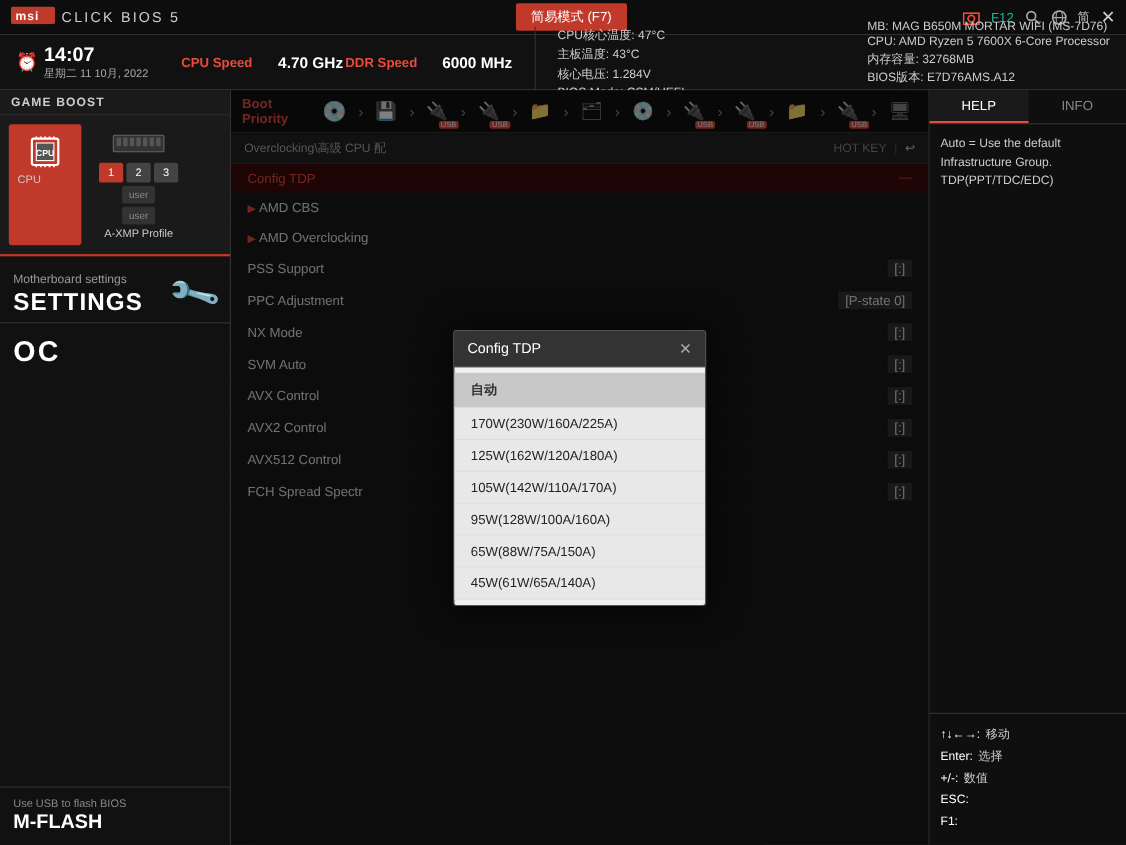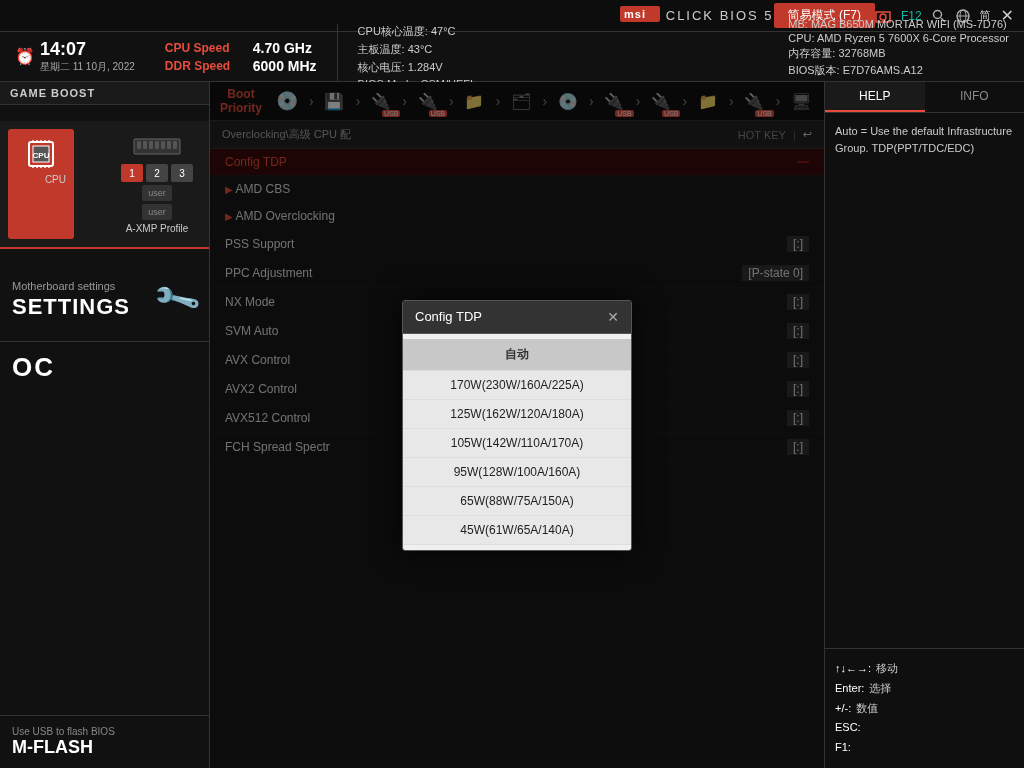--- a/index.html
+++ b/index.html
@@ -12,21 +12,21 @@
       color: #fff;
       font-size: 12px;
     }
 
     
     #top-bar {
       background: #0d0d0d;
       height: 32px;
       display: flex;
       align-items: center;
-      justify-content: flex-end;
+      justify-content: space-between;
       padding: 0 10px;
       border-bottom: 1px solid #333;
     }
     #top-bar-left {
       display: flex;
       align-items: center;
       gap: 6px;
     }
     #msi-logo {
       color: #fff;
@@ -86,21 +86,21 @@
       color: #fff;
       font-size: 18px;
       font-weight: bold;
     }
     #date-display {
       color: #aaa;
       font-size: 10px;
     }
     #speed-block {
       display: flex;
-      flex-direction: column;
+      flex-direction: row;
       gap: 2px;
       margin-left: 10px;
     }
     .speed-row { display: flex; align-items: center; gap: 8px; }
     .speed-label { color: #e74c3c; font-weight: bold; font-size: 12px; width: 80px; }
     .speed-value { color: #fff; font-size: 14px; font-weight: bold; }
     #temp-block {
       border-left: 1px solid #333;
       padding-left: 20px;
       display: flex;
@@ -124,21 +124,20 @@
       height: calc(768px - 32px - 50px);
     }
 
     
     #left-sidebar {
       width: 210px;
       background: #111;
       border-right: 1px solid #333;
       display: flex;
       flex-direction: column;
-      gap: 16px;
     }
 
     
     #game-boost-header {
       background: #1a1a1a;
       padding: 5px 10px;
       font-size: 11px;
       font-weight: bold;
       letter-spacing: 1px;
       color: #ccc;
@@ -149,21 +148,21 @@
       display: flex;
       padding: 8px;
       gap: 8px;
       background: #1a1a1a;
       border-bottom: 2px solid #c0392b;
     }
 
     .boost-item {
       display: flex;
       flex-direction: column;
-      align-items: flex-end;
+      align-items: flex-start;
       cursor: pointer;
       padding: 5px 8px;
       border-radius: 3px;
       position: relative;
     }
     .boost-item.active {
       background: #c0392b;
     }
     .boost-icon-box {
       width: 50px;
@@ -254,21 +253,20 @@
       font-size: 18px;
       font-weight: bold;
     }
 
     
     #center-content {
       flex: 1;
       background: #181818;
       position: relative;
       overflow: hidden;
-      text-align: center;
     }
 
     #oc-breadcrumb {
       background: #222;
       padding: 6px 12px;
       font-size: 11px;
       color: #aaa;
       border-bottom: 1px solid #333;
       display: flex;
       justify-content: space-between;
@@ -386,21 +384,21 @@
       color: #222;
       font-size: 12px;
       background: #e8e8e8;
       border-bottom: 1px solid #ddd;
     }
     .modal-option:first-child { background: #c8c8c8; font-weight: bold; font-family: Liberation Serif, serif; }
     .modal-option.auto { color: #333; }
 
     
     #right-panel {
-      width: 200px;
+      width: 180px;
       background: #0f0f0f;
       border-left: 1px solid #333;
       display: flex;
       flex-direction: column;
     }
     #help-tabs {
       display: flex;
       border-bottom: 1px solid #333;
     }
     .help-tab {

